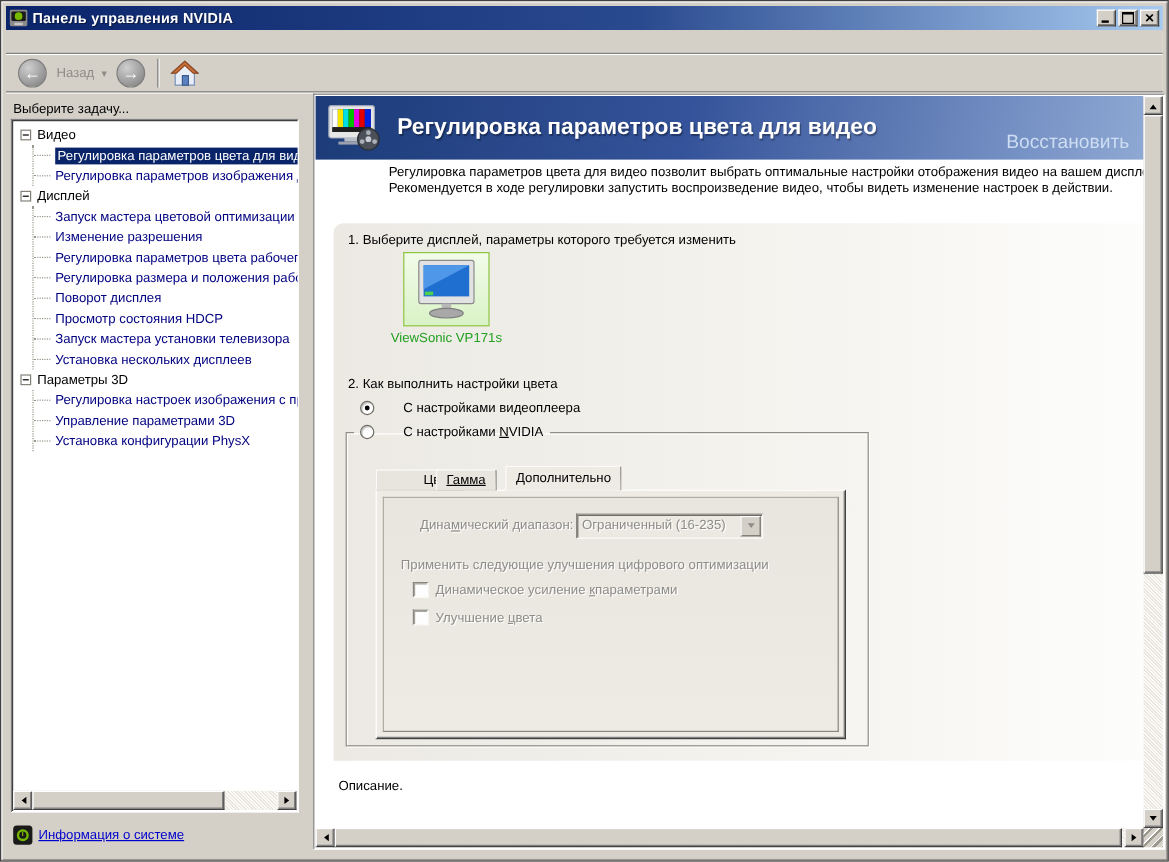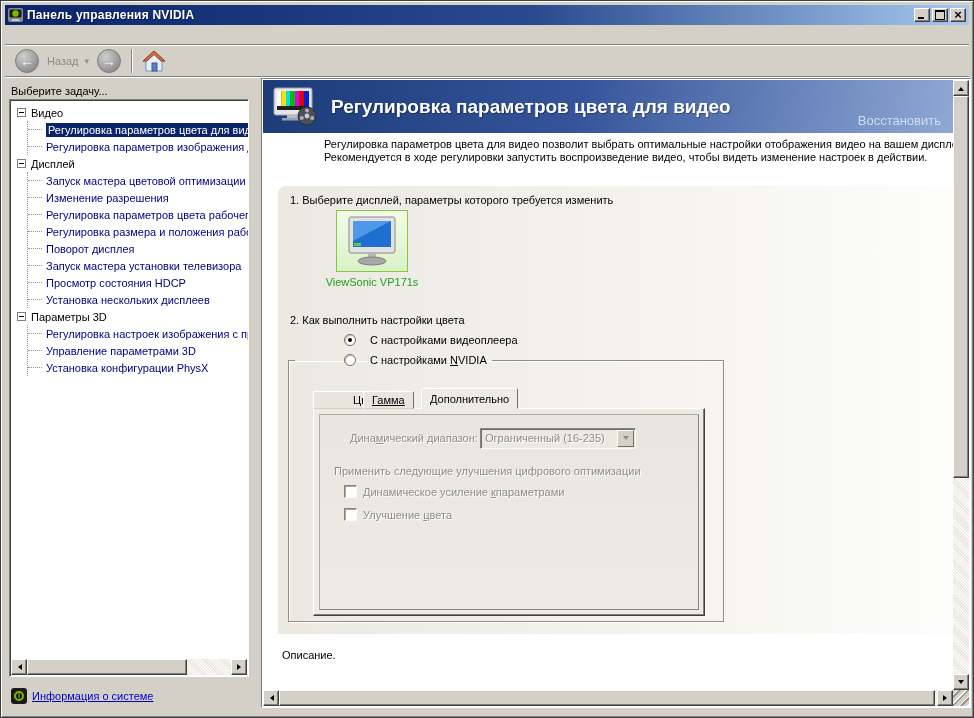--- a/index.html
+++ b/index.html
@@ -86,37 +86,37 @@
 
   
   .mainpane { position:absolute; left:260px; top:77px; width:710px; height:630px;
     background:#fff; border:1px solid; border-color:#808080 #fff #fff #808080; overflow:hidden; }
   .banner { position:absolute; left:1px; top:1px; width:692px; height:53px;
     background:linear-gradient(100deg,#1c3b78 0%, #35539a 45%, #8fa9d4 100%);
     display:flex; align-items:center; }
   .banner-icon { width:46px; height:40px; margin-left:10px; flex:0 0 auto; }
   .banner-title { color:#fff; font-size:19px; font-weight:bold; margin-left:12px; white-space:nowrap;
     text-shadow:1px 1px 1px rgba(0,0,0,.35); }
-  .restore-link { position:absolute; right:14px; bottom:5px; color:#cdddf3; font-size:13px; }
+  .restore-link { position:absolute; right:14px; bottom:5px; color:#cdddf3; font-size:16px; }
 
   .intro-line { position:absolute; left:62px; right:16px; white-space:nowrap; overflow:hidden; }
   .intro1 { top:59px; } .intro2 { top:72px; }
 
   .content-block { position:absolute; left:16px; top:107px; width:677px; height:448px;
     background:linear-gradient(90deg,#ebe9e2 0%, #f5f4f0 60%, #fdfdfc 100%);
     border-top-left-radius:8px; }
   .sec-heading { position:absolute; font-weight:normal; white-space:nowrap; }
   .h1pos { left:12px; top:8px; } .h2pos { left:12px; top:128px; }
 
   .display-tile { position:absolute; left:58px; top:24px; width:72px; height:62px;
     background:linear-gradient(180deg,#f2fcea 0%, #d9f2c6 100%);
     border:1px solid #8cc63f; display:flex; align-items:center; justify-content:center; }
   .display-name { position:absolute; left:28px; top:90px; width:132px; text-align:center; color:#21a121; }
 
-  .radio-row { position:absolute; display:flex; align-items:center; gap:14px; white-space:nowrap;margin-left:44px; }
+  .radio-row { position:absolute; display:flex; align-items:center; gap:24px; white-space:nowrap; }
   .r1pos { left:22px; top:148px; }
   .radio { width:12px; height:12px; border-radius:50%; background:#fff; border:1px solid #6f6d66;
     box-shadow: inset 1px 1px 1px rgba(0,0,0,.25); position:relative; flex:0 0 auto; }
   .radio.checked::after { content:""; position:absolute; left:3px; top:3px; width:4px; height:4px;
     border-radius:50%; background:#000; }
 
   fieldset.nv-group { position:absolute; left:10px; top:168px; width:436px; height:268px;
     border:1px solid #8f8d84; box-shadow:1px 1px 0 #fff, inset 1px 1px 0 #fff; }
   fieldset.nv-group legend { margin-left:6px; padding:0 5px; }
   fieldset.nv-group legend .radio-row { position:static; }
@@ -248,24 +248,24 @@
         <div class="titem">
             <span class="titem-label">Регулировка параметров цвета рабочег</span>
           </div>
         <div class="titem">
             <span class="titem-label">Регулировка размера и положения рабоч</span>
           </div>
         <div class="titem">
             <span class="titem-label">Поворот дисплея</span>
           </div>
         <div class="titem">
+            <span class="titem-label">Просмотр состояния HDCP</span>
+          </div>
+        <div class="titem">
             <span class="titem-label">Запуск мастера установки телевизора</span>
-          </div>
-        <div class="titem">
-            <span class="titem-label">Просмотр состояния HDCP</span>
           </div>
         <div class="titem">
             <span class="titem-label">Установка нескольких дисплеев</span>
           </div>
       </div>
     </div>
     <div class="tgroup">
       <div class="tgroup-header">
         <span class="expander"></span>
         <span>Параметры 3D</span>

